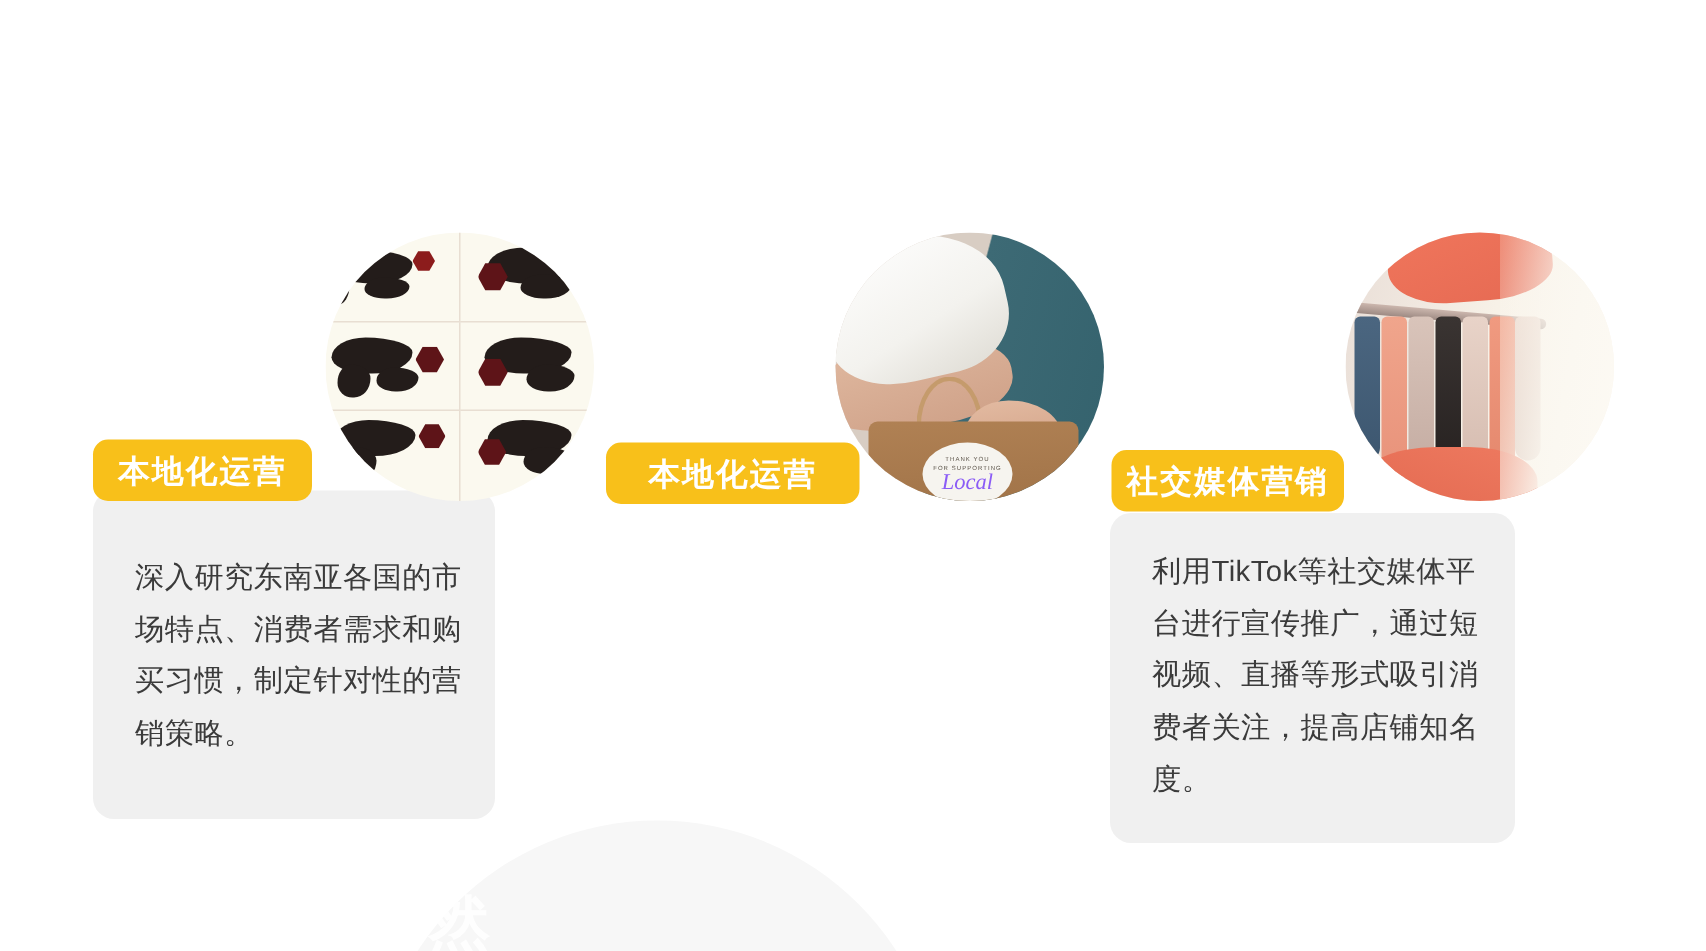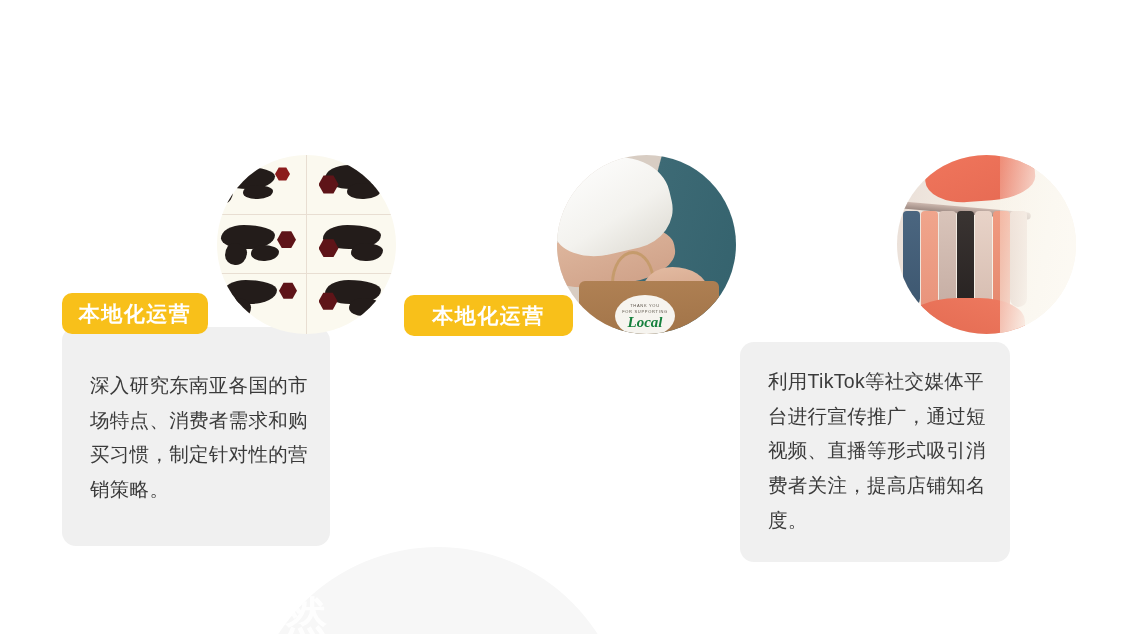--- a/index.html
+++ b/index.html
@@ -142,22 +142,22 @@
     display: flex; flex-direction: column;
     align-items: center; justify-content: center;
     gap: 1px;
   }
   .sticker-line1, .sticker-line2 {
     font-size: 4px; color: #5a5248; letter-spacing: 0.7px;
     text-transform: uppercase;
   }
   .sticker-word {
     font-family: "Liberation Serif", "DejaVu Serif", serif;
-    font-style: italic; font-weight: 700;
-    font-size: 15px; color: #15803d; line-height: 1;
+    font-style: italic; font-weight: 400;
+    font-size: 15px; color: #8b5cf6; line-height: 1;
   }
 
   
   #circle-social { left: 897px; top: 155px; width: 179px; height: 179px; }
   #circle-social .photo-inner {
     background: linear-gradient(100deg, #e9ded7 0%, #f7f1e7 52%, #fbf7ef 100%);
   }
   .rack-coral-top {
     position: absolute;
     left: 28px; top: -6px;
@@ -317,14 +317,15 @@
 
   <div class="card" id="card-market">
     <p class="card-body">深入研究东南亚各国的市场特点、消费者需求和购买习惯，制定针对性的营销策略。</p>
   </div>
   <div class="card" id="card-social">
     <p class="card-body">利用TikTok等社交媒体平台进行宣传推广，通过短视频、直播等形式吸引消费者关注，提高店铺知名度。</p>
   </div>
 
   <div class="badge" id="badge-market">本地化运营</div>
   <div class="badge" id="badge-local">本地化运营</div>
+  <div class="badge" id="badge-social">社交媒体营销</div>
 
 </div>
 
 </body></html>

